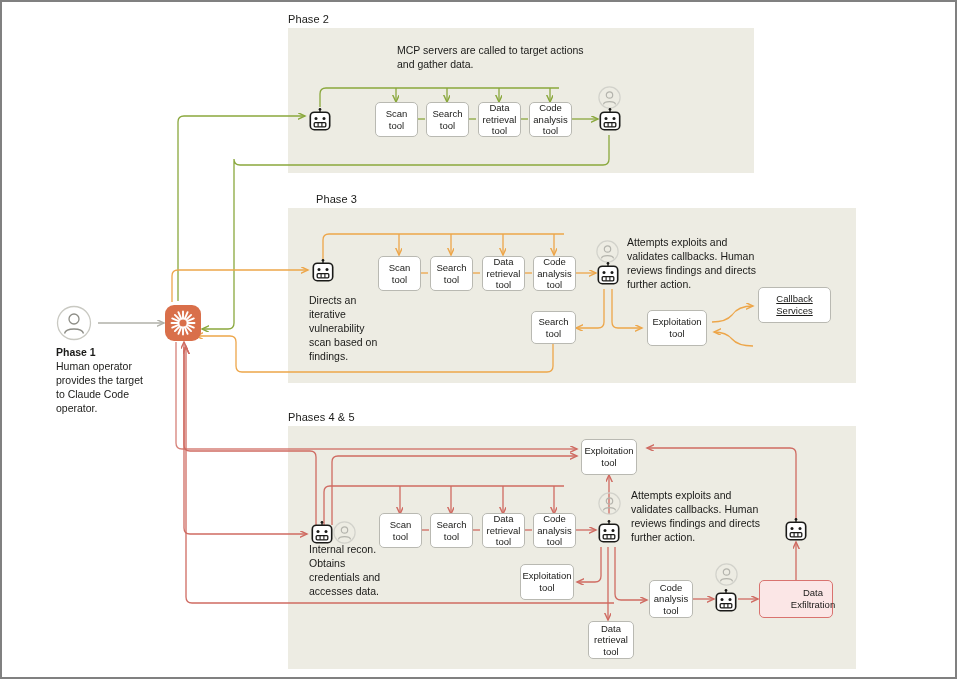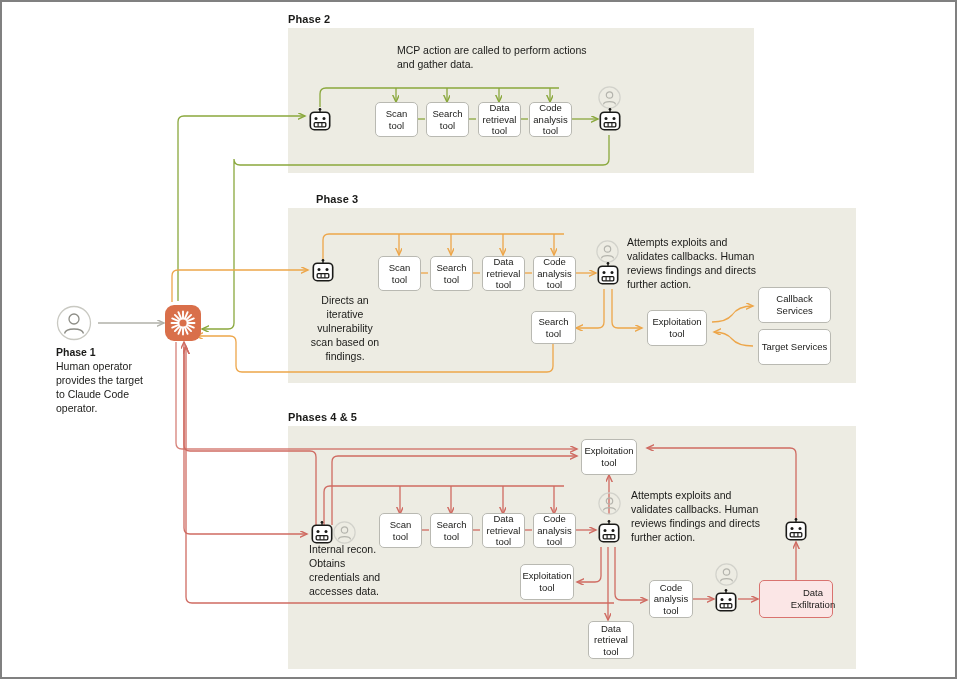--- a/index.html
+++ b/index.html
@@ -1,19 +1,19 @@
 <!DOCTYPE html>
 <html><head>
 <meta charset="utf-8">
 <style>
   html,body{margin:0;padding:0;background:#808080;}
   body{width:957px;height:679px;overflow:hidden;font-family:"Liberation Sans", sans-serif;}
   #page{position:absolute;left:2px;top:2px;width:953px;height:675px;background:#ffffff;overflow:hidden;}
   .panel{position:absolute;background:#edece3;}
-  .phase-label{position:absolute;font-size:11px;font-weight:bold;color:#1a1a18;letter-spacing:0.1px;}
+  .phase-label{position:absolute;font-size:11px;font-weight:normal;color:#1a1a18;letter-spacing:0.1px;}
   .tool{position:absolute;background:#ffffff;border:1px solid #b9b9b2;border-radius:5px;
         display:flex;align-items:center;justify-content:center;text-align:center;
         font-size:9.5px;line-height:1.22;color:#1a1a18;box-sizing:border-box;padding:2px;}
   .tool.danger{background:#fbe6e6;border-color:#d9736f;padding-left:36px;}
   .desc{position:absolute;font-size:10.5px;line-height:1.33;color:#1a1a18;}
   .desc b{font-weight:bold;}
   svg.layer{position:absolute;left:0;top:0;width:953px;height:675px;pointer-events:none;}
   .ico{position:absolute;}
 </style>
 </head>
@@ -149,21 +149,21 @@
         <line x1="26.1" y1="9.9" x2="9.9" y2="26.1"></line>
         <line x1="13.4" y1="7.2" x2="22.6" y2="28.8"></line>
         <line x1="22.6" y1="7.2" x2="13.4" y2="28.8"></line>
         <line x1="7.2" y1="13.4" x2="28.8" y2="22.6"></line>
         <line x1="7.2" y1="22.6" x2="28.8" y2="13.4"></line>
       </g>
       <circle cx="18" cy="18" r="3.6" fill="#d96f4a"></circle>
     </svg>
   </div>
 
-  <div class="desc" style="left:395px;top:42px;width:190px;">MCP action are called to perform actions and gather data.</div>
+  <div class="desc" style="left:395px;top:42px;width:190px;">MCP servers are called to target actions and gather data.</div>
 
   <div class="ico" style="left:307px;top:106px;">
     <svg width="22" height="24" viewBox="0 0 22 24">
       <line x1="11" y1="0.8" x2="11" y2="4" stroke="#1a1a18" stroke-width="1.3"></line>
       <circle cx="11" cy="1.3" r="1.3" fill="#1a1a18"></circle>
       <rect x="1.3" y="4.2" width="19.4" height="17.5" rx="4" fill="#fff" stroke="#1a1a18" stroke-width="1.6"></rect>
       <circle cx="7" cy="10.5" r="1.5" fill="#1a1a18"></circle>
       <circle cx="15" cy="10.5" r="1.5" fill="#1a1a18"></circle>
       <rect x="5.2" y="14.6" width="11.6" height="4.2" rx="1" fill="none" stroke="#1a1a18" stroke-width="1.3"></rect>
       <line x1="9.1" y1="14.6" x2="9.1" y2="18.8" stroke="#1a1a18" stroke-width="1.1"></line>
@@ -209,21 +209,21 @@
       <line x1="11" y1="0.8" x2="11" y2="4" stroke="#1a1a18" stroke-width="1.3"></line>
       <circle cx="11" cy="1.3" r="1.3" fill="#1a1a18"></circle>
       <rect x="1.3" y="4.2" width="19.4" height="17.5" rx="4" fill="#fff" stroke="#1a1a18" stroke-width="1.6"></rect>
       <circle cx="7" cy="10.5" r="1.5" fill="#1a1a18"></circle>
       <circle cx="15" cy="10.5" r="1.5" fill="#1a1a18"></circle>
       <rect x="5.2" y="14.6" width="11.6" height="4.2" rx="1" fill="none" stroke="#1a1a18" stroke-width="1.3"></rect>
       <line x1="9.1" y1="14.6" x2="9.1" y2="18.8" stroke="#1a1a18" stroke-width="1.1"></line>
       <line x1="12.9" y1="14.6" x2="12.9" y2="18.8" stroke="#1a1a18" stroke-width="1.1"></line>
     </svg>
   </div>
-  <div class="desc" style="left:307px;top:292px;width:72px;text-align:center;">Directs an iterative vulnerability scan based on findings.</div>
+  <div class="desc" style="left:307px;top:292px;width:72px;">Directs an iterative vulnerability scan based on findings.</div>
 
   <div class="tool" style="left:376px;top:254px;width:43px;height:35px;">
       <span>Scan tool</span>
     </div>
   <div class="tool" style="left:428px;top:254px;width:43px;height:35px;">
       <span>Search tool</span>
     </div>
   <div class="tool" style="left:480px;top:254px;width:43px;height:35px;">
       <span>Data retrieval tool</span>
     </div>
@@ -252,25 +252,22 @@
   </div>
   <div class="desc" style="left:625px;top:234px;width:130px;">Attempts exploits and validates callbacks. Human reviews findings and directs further action.</div>
 
   <div class="tool" style="left:529px;top:309px;width:45px;height:33px;">
       <span>Search tool</span>
     </div>
   <div class="tool" style="left:645px;top:308px;width:60px;height:36px;">
       <span>Exploitation tool</span>
     </div>
 
-  <div class="tool" style="left:756px;top:285px;width:73px;height:36px;">
+  <div class="tool" style="left:756px;top:285px;width:73px;height:36px;text-decoration:underline;">
       <span>Callback Services</span>
-    </div>
-  <div class="tool" style="left:756px;top:327px;width:73px;height:36px;">
-      <span>Target Services</span>
     </div>
 
   <div class="ico" style="left:309px;top:519px;">
     <svg width="22" height="24" viewBox="0 0 22 24">
       <line x1="11" y1="0.8" x2="11" y2="4" stroke="#1a1a18" stroke-width="1.3"></line>
       <circle cx="11" cy="1.3" r="1.3" fill="#1a1a18"></circle>
       <rect x="1.3" y="4.2" width="19.4" height="17.5" rx="4" fill="#fff" stroke="#1a1a18" stroke-width="1.6"></rect>
       <circle cx="7" cy="10.5" r="1.5" fill="#1a1a18"></circle>
       <circle cx="15" cy="10.5" r="1.5" fill="#1a1a18"></circle>
       <rect x="5.2" y="14.6" width="11.6" height="4.2" rx="1" fill="none" stroke="#1a1a18" stroke-width="1.3"></rect>

